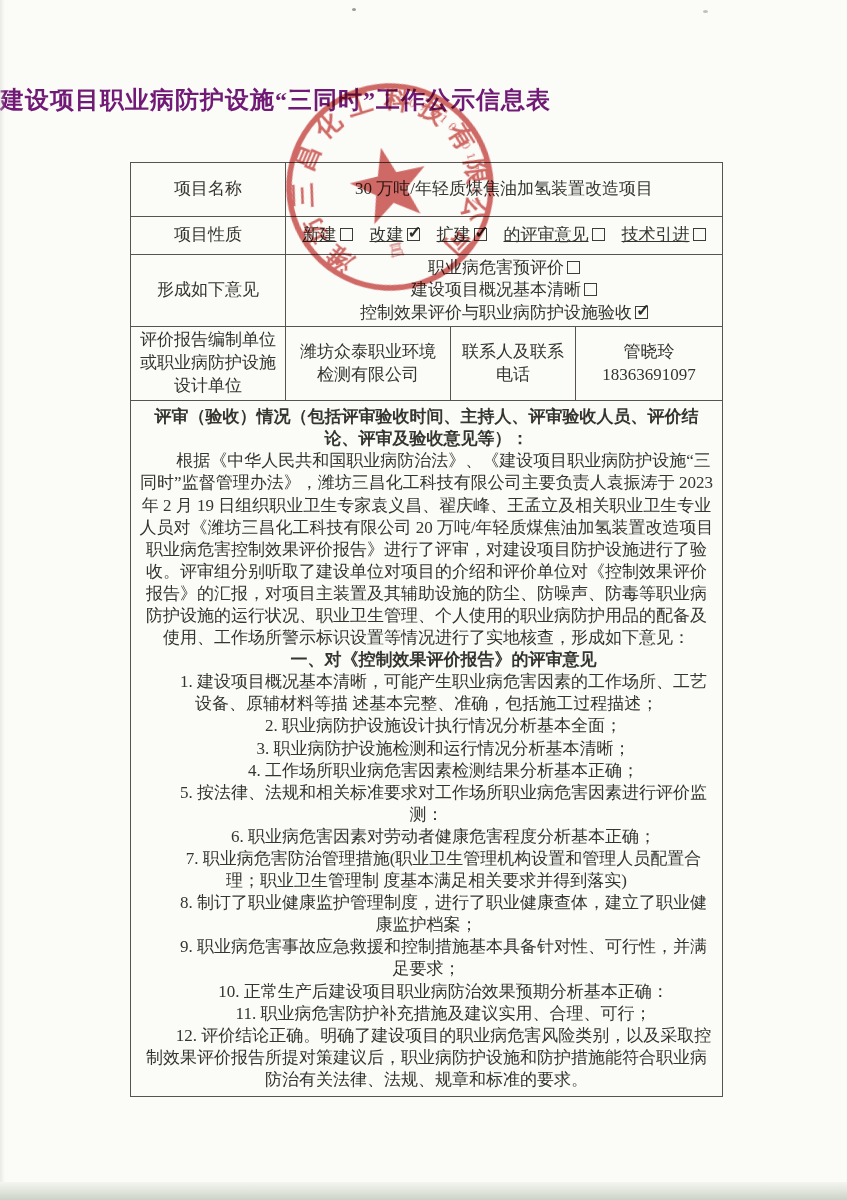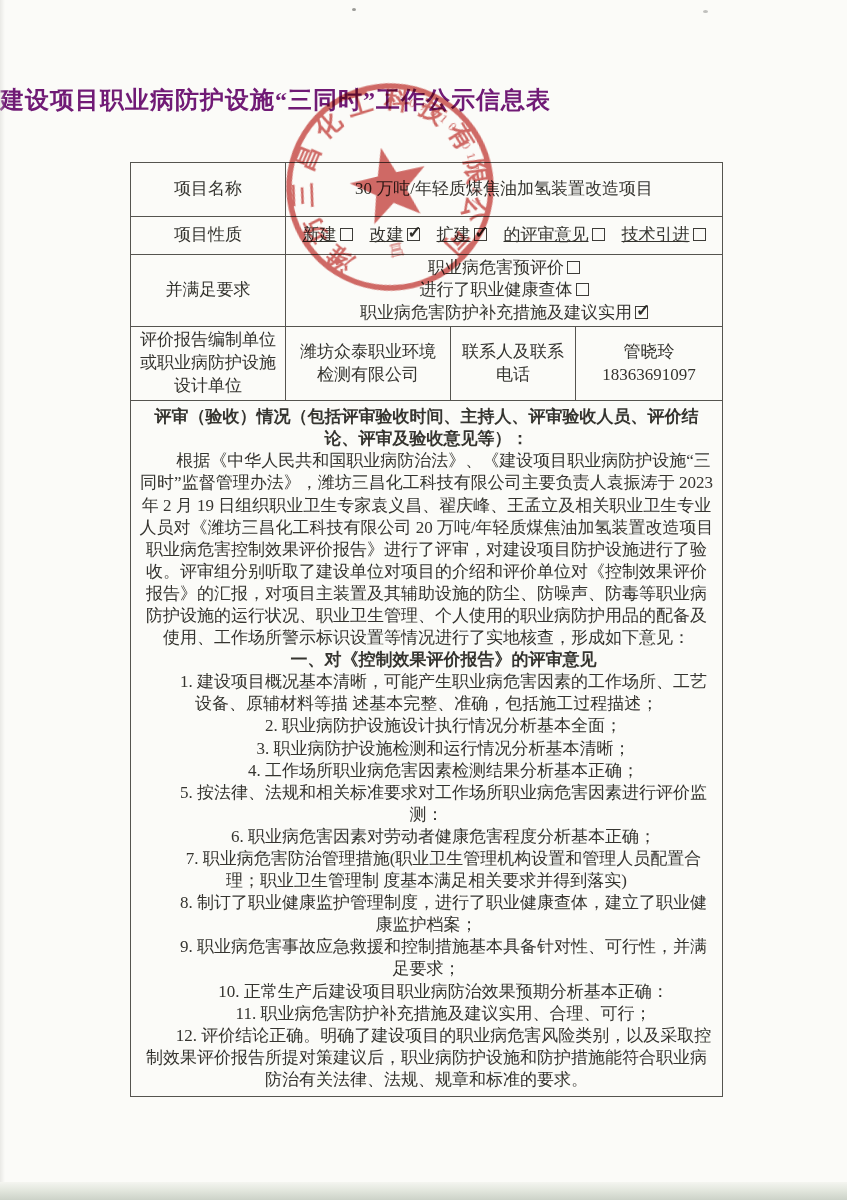--- a/index.html
+++ b/index.html
@@ -101,25 +101,25 @@
           <span class="opt"><span>改建</span><span class="cb" data-checked="true"></span></span>
           <span class="opt"><span>扩建</span><span class="cb" data-checked="true"></span></span>
           <span class="opt"><span>的评审意见</span><span class="cb" data-checked="false"></span></span>
           <span class="opt"><span>技术引进</span><span class="cb" data-checked="false"></span></span>
         </span>
       </td>
     </tr>
 
 
     <tr style="height:63px">
-      <td>并满足要求</td>
+      <td>形成如下意见</td>
       <td colspan="3" class="left">
         <div class="pub-line"><span>职业病危害预评价</span><span class="cb" data-checked="false"></span></div>
-        <div class="pub-line"><span>进行了职业健康查体</span><span class="cb" data-checked="false"></span></div>
-        <div class="pub-line"><span>职业病危害防护补充措施及建议实用</span><span class="cb" data-checked="true"></span></div>
+        <div class="pub-line"><span>建设项目概况基本清晰</span><span class="cb" data-checked="false"></span></div>
+        <div class="pub-line"><span>控制效果评价与职业病防护设施验收</span><span class="cb" data-checked="true"></span></div>
       </td>
     </tr>
 
     <tr style="height:66px">
       <td style="padding:2px 4px;margin-top:28px;">评价报告编制单位或职业病防护设施设计单位</td>
       <td style="padding:2px 14px;">潍坊众泰职业环境检测有限公司</td>
       <td style="padding:2px 3px;">联系人及联系电话</td>
       <td style="padding:2px 2px;">管晓玲 18363691097</td>
     </tr>
 

